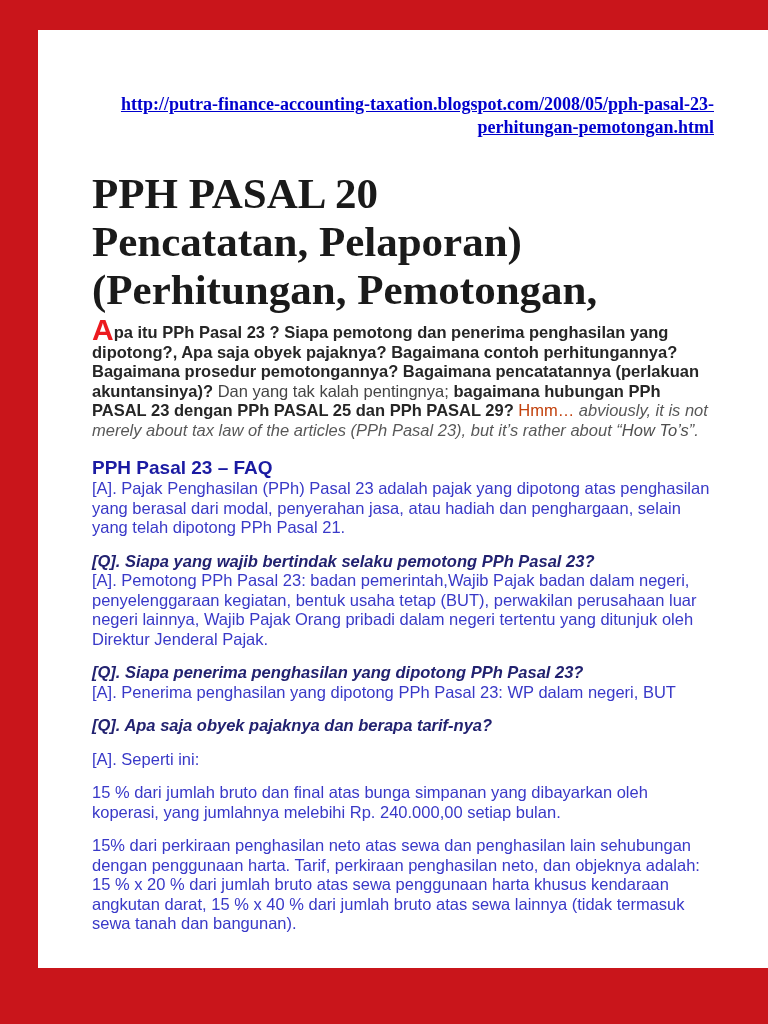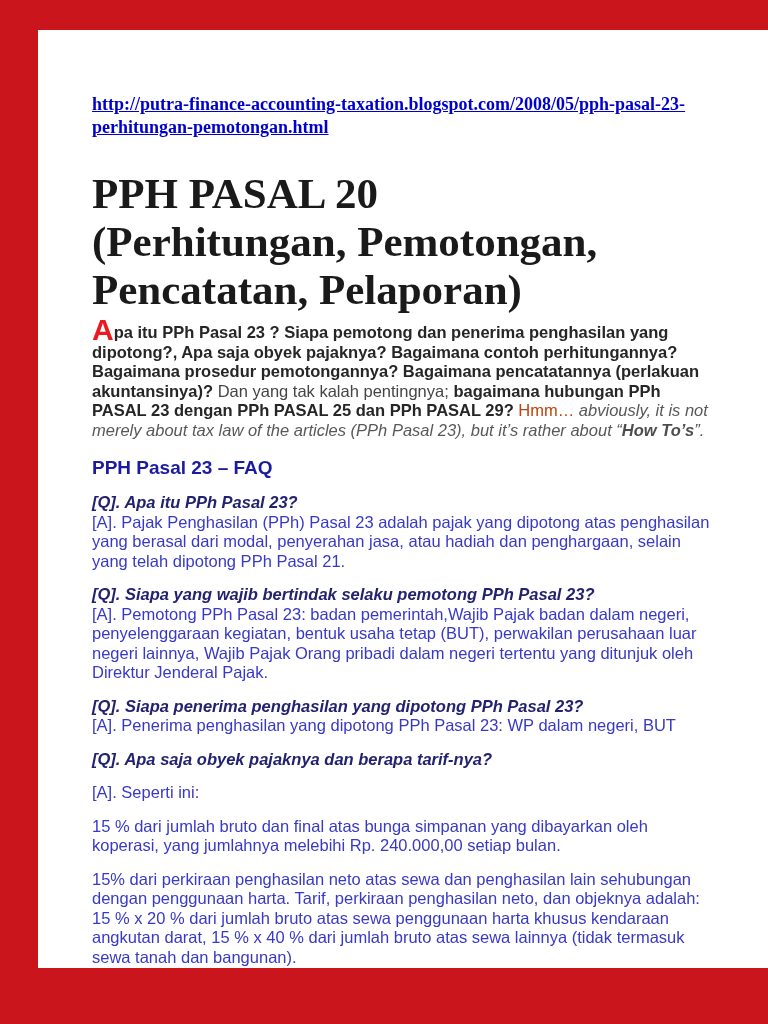--- a/index.html
+++ b/index.html
@@ -21,20 +21,21 @@
   .url-link {
     display:block;
     font-family:"Liberation Serif", serif;
     font-weight:bold;
     font-size:18px;
     line-height:23px;
     color:#0000cd;
     text-decoration:underline;
     cursor:pointer;
     width:622px;
+    text-align:right;
   }
   .doc-title {
     margin:31px 0 0 0;
     font-family:"Liberation Serif", serif;
     font-weight:bold;
     font-size:43px;
     line-height:48px;
     color:#1a1a1a;
   }
   .intro {
@@ -47,21 +48,21 @@
     color:#ec1a1f;
     font-size:30px;
     font-weight:bold;
     line-height:0;
     position:relative; top:2px;
   }
   .seg-b  { font-weight:bold; color:#262626;text-align:center; }
   .seg-r  { font-weight:normal; color:#454545; }
   .seg-g  { font-weight:normal; color:#c2410c; }
   .seg-i  { font-weight:normal; font-style:italic; color:#585858; }
-  .seg-bi { font-weight:bold; font-style:italic; color:#4d4d4d; }
+  .seg-bi { font-weight:normal; font-style:italic; color:#4d4d4d; }
   .faq-heading {
     margin:17px 0 0 0;
     font-size:19px;
     font-weight:bold;
     color:#1b1ba2;
   }
   .q, .a, .a-para {
     width:624px;
     font-size:16.5px;
     line-height:19.5px;
@@ -81,30 +82,29 @@
 
 <div class="page">
 
   <a class="url-link">
     <div>http://putra-finance-accounting-taxation.blogspot.com/2008/05/pph-pasal-23-</div>
     <div>perhitungan-pemotongan.html</div>
   </a>
 
   <h1 class="doc-title">
     <div>PPH PASAL 20</div>
+    <div>Pencatatan, Pelaporan)</div>
     <div>(Perhitungan, Pemotongan,</div>
-    <div>Pencatatan, Pelaporan)</div>
   </h1>
 
   <p class="intro"><span class="dropcap">A</span><span class="seg-b">pa itu PPh Pasal 23 ? Siapa pemotong dan penerima penghasilan yang dipotong?, Apa saja obyek pajaknya? Bagaimana contoh perhitungannya? Bagaimana prosedur pemotongannya? Bagaimana pencatatannya (perlakuan akuntansinya)? </span><span class="seg-r">Dan yang tak kalah pentingnya; </span><span class="seg-b">bagaimana hubungan PPh PASAL 23 dengan PPh PASAL 25 dan PPh PASAL 29? </span><span class="seg-g">Hmm… </span><span class="seg-i">abviously, it is not merely about tax law of the articles (PPh Pasal 23), but it’s rather about “</span><span class="seg-bi">How To’s</span><span class="seg-i">”.</span></p>
 
   <h2 class="faq-heading">PPH Pasal 23 – FAQ</h2>
 
   <div>
-    <p class="q">[Q]. Apa itu PPh Pasal 23?</p>
     <p class="a">[A]. Pajak Penghasilan (PPh) Pasal 23 adalah pajak yang dipotong atas penghasilan yang berasal dari modal, penyerahan jasa, atau hadiah dan penghargaan, selain yang telah dipotong PPh Pasal 21.</p>
   </div>
 
   <div>
     <p class="q">[Q]. Siapa yang wajib bertindak selaku pemotong PPh Pasal 23?</p>
     <p class="a">[A]. Pemotong PPh Pasal 23: badan pemerintah,Wajib Pajak badan dalam negeri, penyelenggaraan kegiatan, bentuk usaha tetap (BUT), perwakilan perusahaan luar negeri lainnya, Wajib Pajak Orang pribadi dalam negeri tertentu yang ditunjuk oleh Direktur Jenderal Pajak.</p>
   </div>
 
   <div>
     <p class="q">[Q]. Siapa penerima penghasilan yang dipotong PPh Pasal 23?</p>

